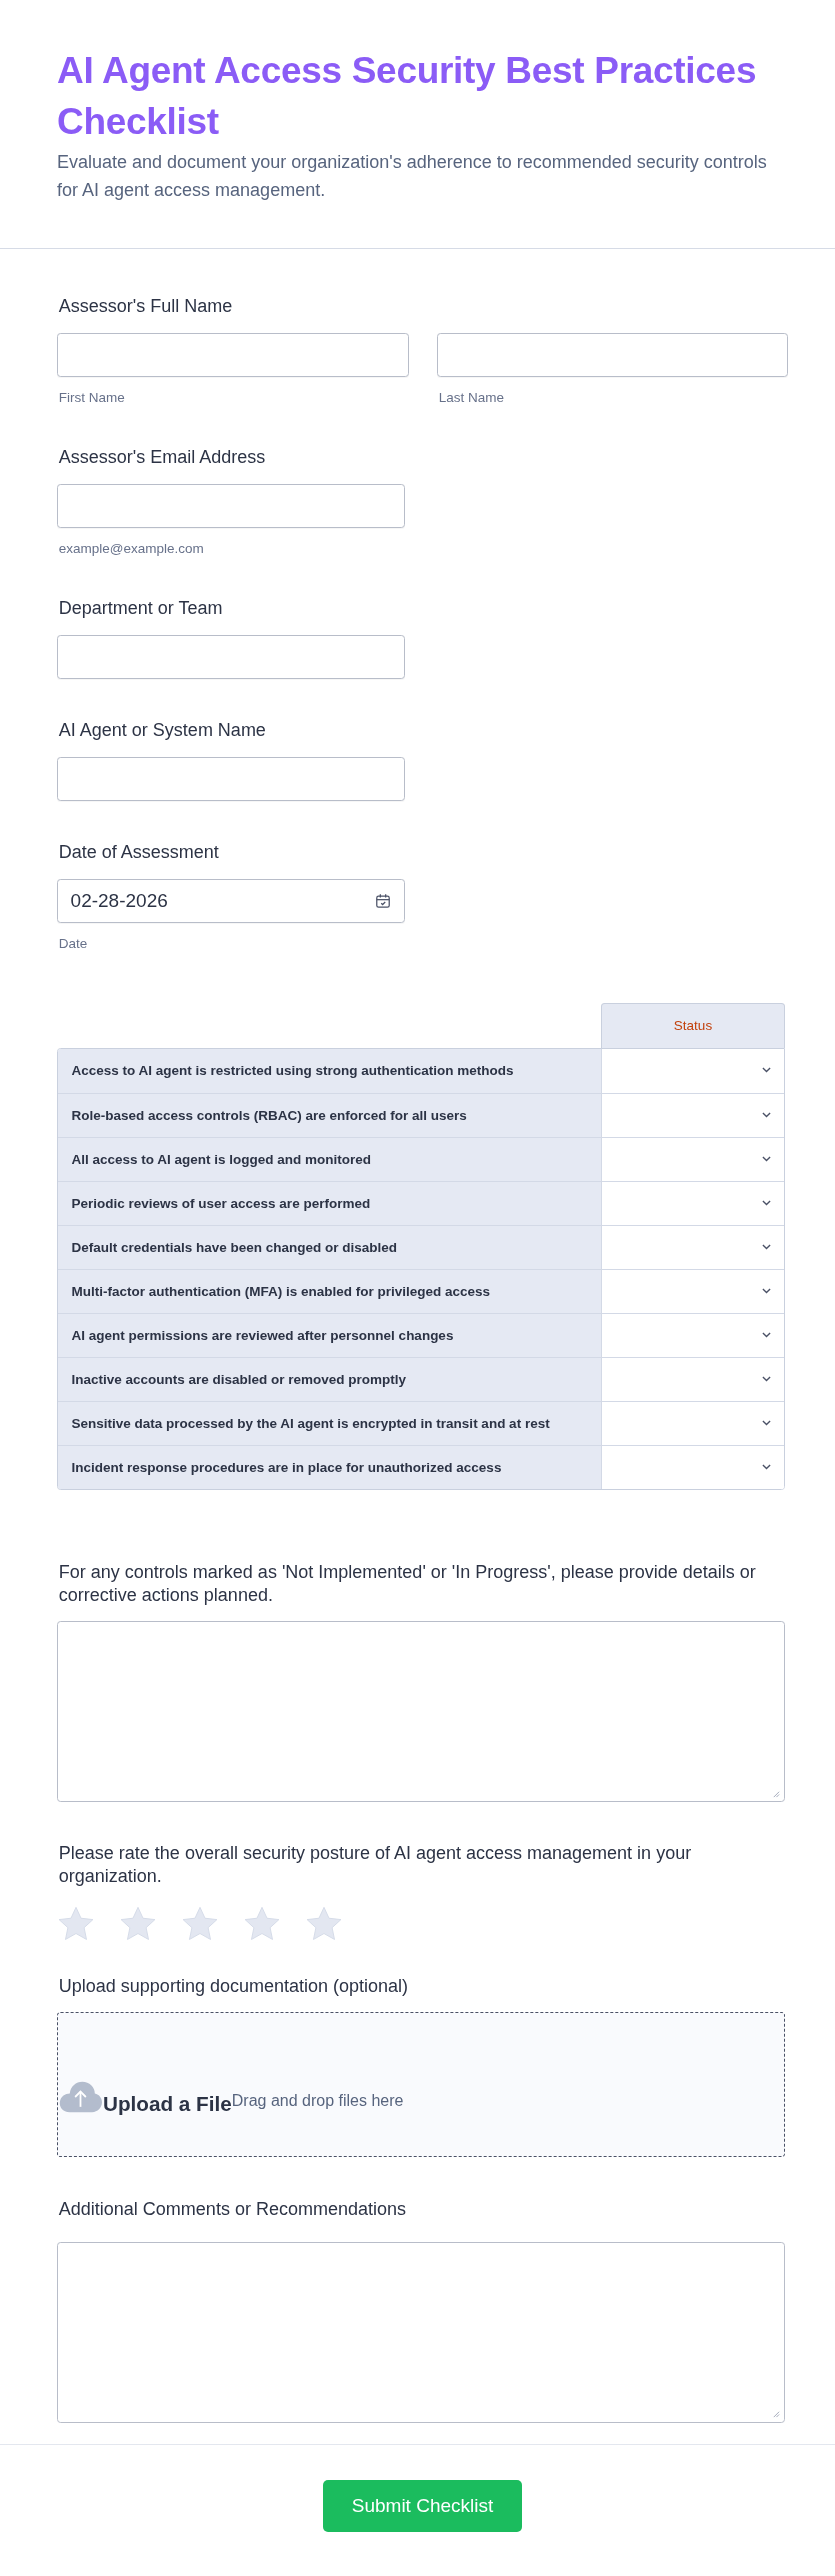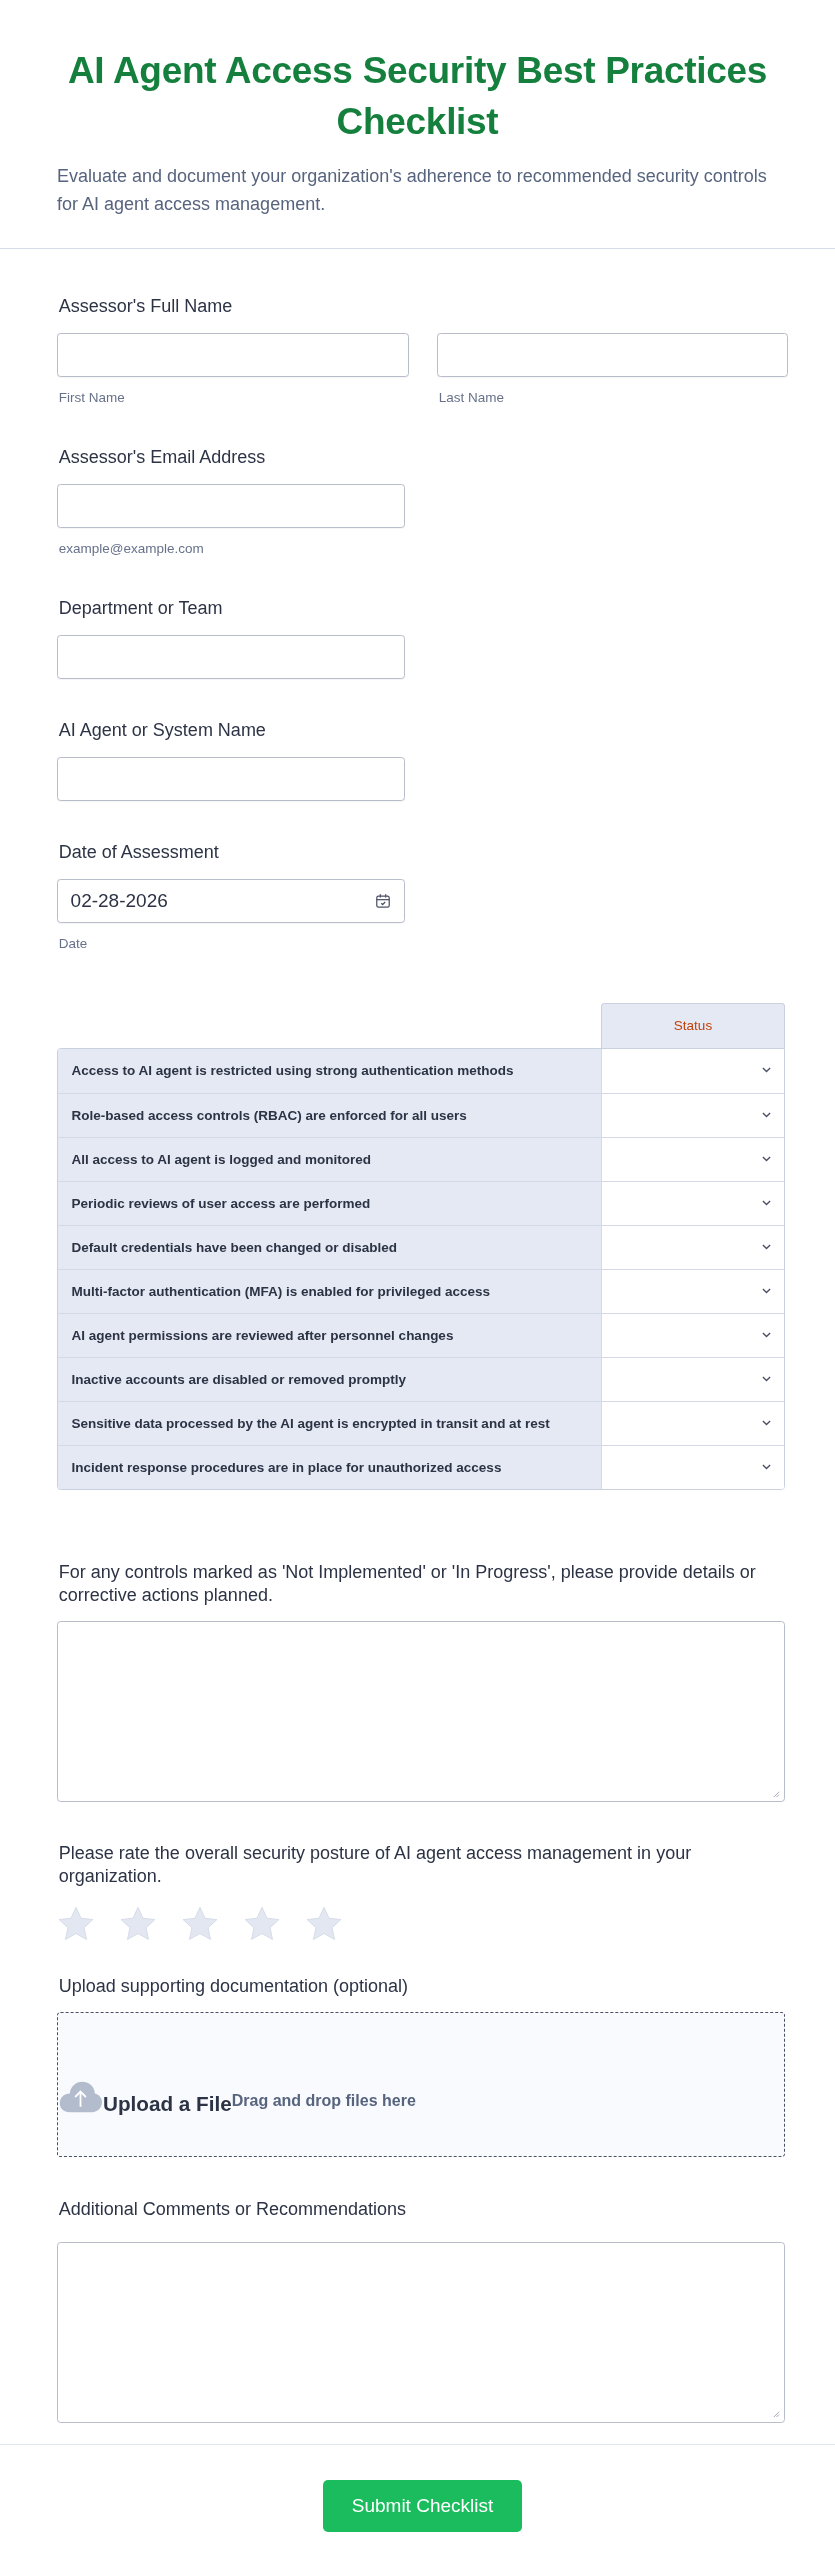--- a/index.html
+++ b/index.html
@@ -1,21 +1,21 @@
 <!DOCTYPE html>
 <html style="font-size:14.4px"><head>
 <meta charset="utf-8">
 <style>
   * { box-sizing: border-box; margin: 0; padding: 0; }
   html, body { width: 835px; background: #ffffff; }
   body { font-family: "Liberation Sans", "DejaVu Sans", sans-serif; color: #2c3345; height: 2576px; position: relative; }
 
   .header { padding: 45px 57px 0 57px; height: 249px; border-bottom: 0.9px solid #d6dbe6; }
-  .header h1 { font-size: 37px; font-weight: 600; line-height: 51px; color: #15803d; letter-spacing: -0.3px; text-align: center; }
-  .header p { font-size: 18px; line-height: 28px; color: #57647e; margin-top: 15px; }
+  .header h1 { font-size: 37px; font-weight: 600; line-height: 51px; color: #8b5cf6; letter-spacing: -0.3px; }
+  .header p { font-size: 18px; line-height: 28px; color: #57647e; margin-top: 1px; }
   .field { position: relative; }
   .label { font-size: 18px; color: #2c3345; line-height: 23px; padding-left: 1.8px; }
   .sublabel { font-size: 13.5px; color: #6f76a7; margin-top: 12.6px; padding-left: 1.8px; color: #67718a; }
   .input { display: block; height: 44px; border: 0.9px solid #b8bdc9; border-radius: 3.6px; background: #fff; box-shadow: 0 0.9px 0.9px rgba(0,0,0,0.04); }
   .row { display: flex; gap: 28px; }
   .row .col { width: 352px; }
 
   .f-name { position: absolute; top: 295px; left: 57px; width: 729px; }
   .f-email { position: absolute; top: 446px; left: 57px; width: 348px; }
   .f-dept { position: absolute; top: 597px; left: 57px; width: 348px; }
@@ -41,21 +41,21 @@
   .resize { position: absolute; right: 3.6px; bottom: 3.6px; width: 8px; height: 8px; }
 
   .f-rating { position: absolute; top: 1842px; left: 57px; width: 729px; }
   .stars { display: flex; gap: 24px; margin-top: 18px; padding-left: 0; }
   .star { width: 38px; height: 36px; cursor: pointer; }
 
   .f-upload { position: absolute; top: 1975px; left: 57px; width: 729px; }
   .dropzone { margin-top: 14.4px; width: 728px; height: 145px; border: 0.9px dashed #4a5166; border-radius: 3.6px; background: #f9fafd; display: flex; align-items: center; padding-top: 25px; cursor: pointer; }
   .cloud { width: 45px; height: 34px; }
   .dz-title { font-size: 20.7px; font-weight: 600; color: #2c3345; margin-top: 12.6px; }
-  .dz-sub { font-size: 16px; color: #57647e; margin-top: 7.2px; font-weight: bold; }
+  .dz-sub { font-size: 16px; color: #57647e; margin-top: 7.2px; }
 
   .f-comments { position: absolute; top: 2198px; left: 57px; width: 729px; }
 
   .footer-divider { position: absolute; top: 2444px; left: 0; width: 835px; border-top: 0.9px solid #e3e7ef; }
   .submit { position: absolute; top: 2480px; left: 323px; width: 199px; height: 52px; background: #1bbc5e; color: #fff; border: none; border-radius: 5px; font-size: 19px; font-family: Liberation Sans, sans-serif; cursor: pointer; }
 </style>
 </head>
 <body>
 
 <div class="header">

